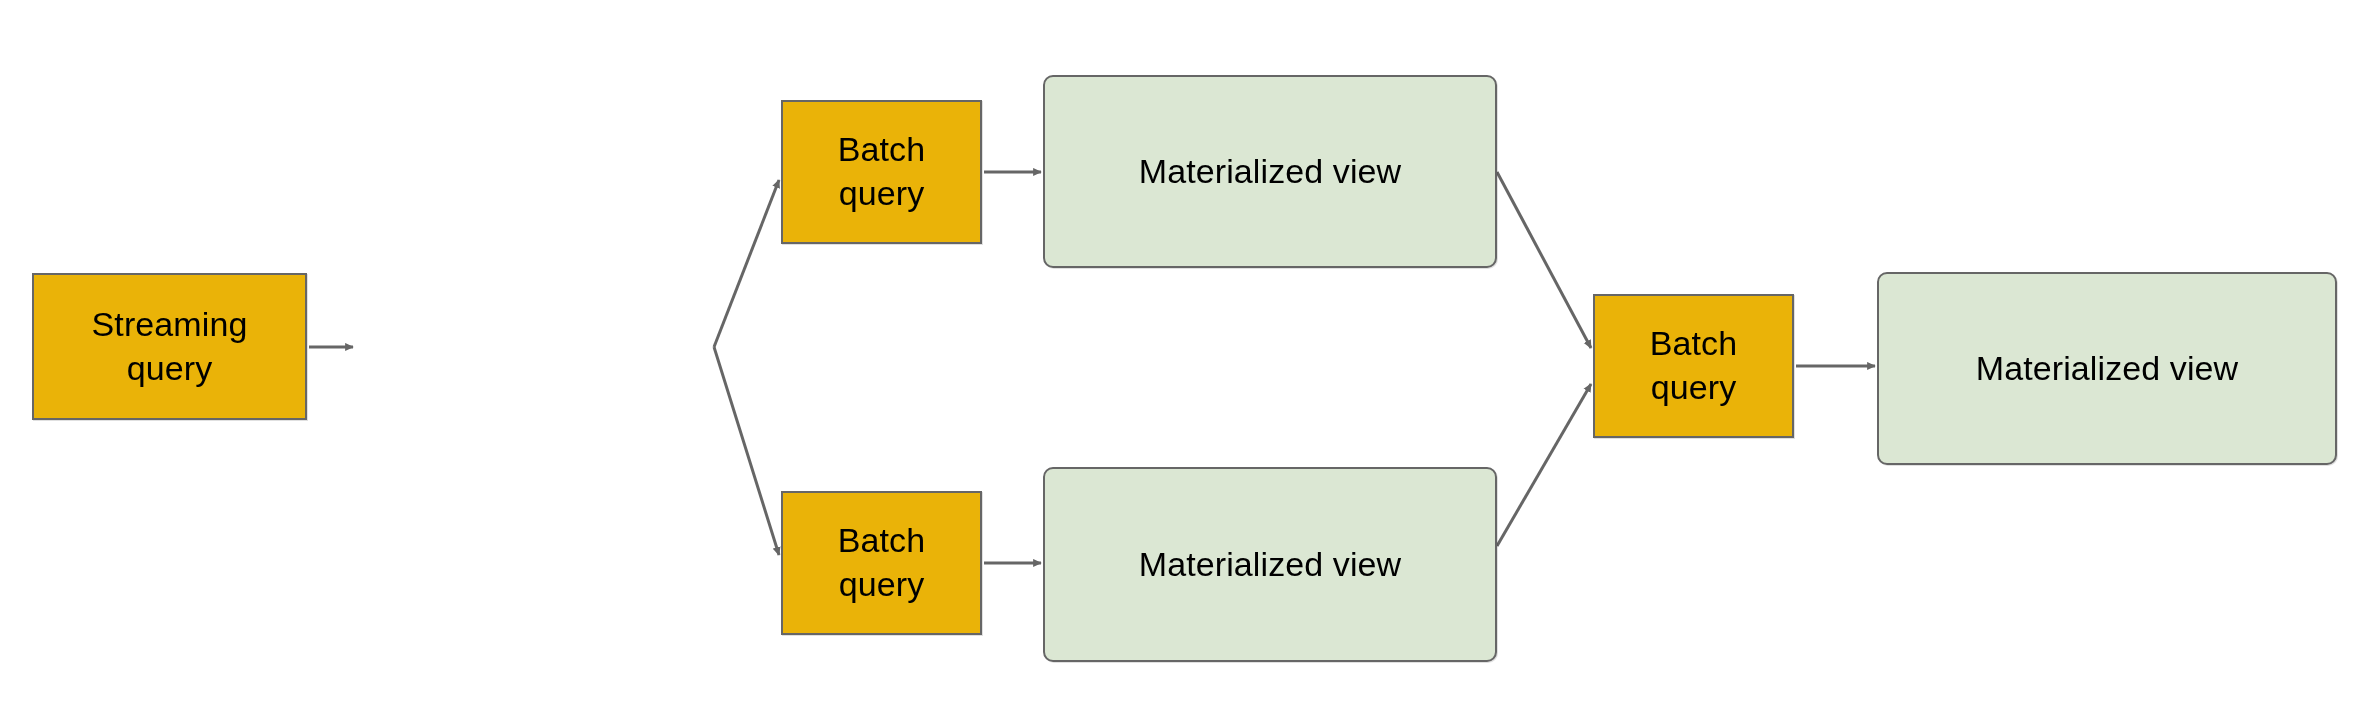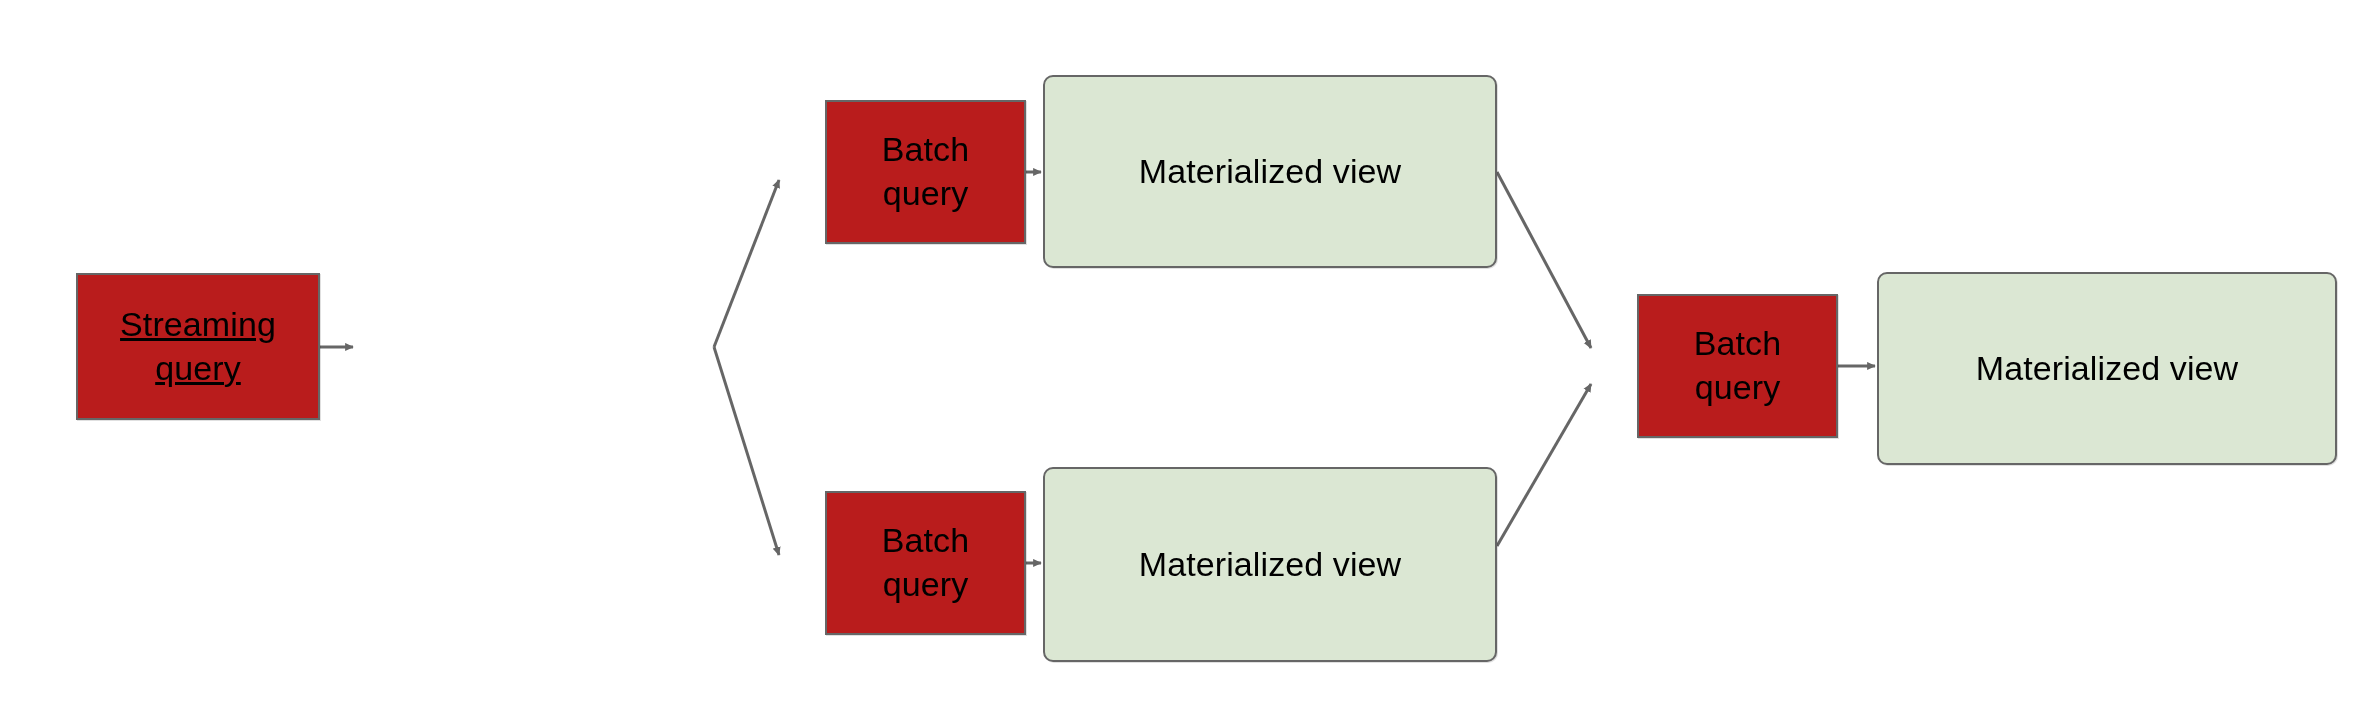--- a/index.html
+++ b/index.html
@@ -36,23 +36,22 @@
     letter-spacing: 0.1px;
     border: 2px solid #666666;
     box-shadow: 1px 1px 0 rgba(0,0,0,0.12);
   }
   .node .label {
     display: block;
     white-space: pre-line;
     padding: 0 6px;
   }
   .node.query {
-    background: #b91c1c;
+    background: #eab308;
     border-radius: 0;
-    margin-left: 44px;
   }
   .node.store {
     background: #dbe7d3;
     border-radius: 10px;
   }
 </style>
 </head>
 <body>
 
 <div id="canvas">
@@ -68,21 +67,21 @@
         <line x1="714" y1="347" x2="779" y2="180" marker-end="url(#arrowhead)"></line>
         <line x1="714" y1="347" x2="779" y2="555" marker-end="url(#arrowhead)"></line>
         <line x1="984" y1="172" x2="1041" y2="172" marker-end="url(#arrowhead)"></line>
         <line x1="984" y1="563" x2="1041" y2="563" marker-end="url(#arrowhead)"></line>
         <line x1="1497" y1="172" x2="1591" y2="348" marker-end="url(#arrowhead)"></line>
         <line x1="1497" y1="546" x2="1591" y2="384" marker-end="url(#arrowhead)"></line>
         <line x1="1796" y1="366" x2="1875" y2="366" marker-end="url(#arrowhead)"></line>
       </g>
   </svg>
 
-  <div class="node query" style="left: 32px; top: 273px; width: 244px; height: 147px; text-decoration: underline;">
+  <div class="node query" style="left: 32px; top: 273px; width: 275px; height: 147px;">
     <span class="label">Streaming
 query</span>
   </div>
 
 
   <div class="node query" style="left: 781px; top: 100px; width: 201px; height: 144px;">
     <span class="label">Batch
 query</span>
   </div>
 

